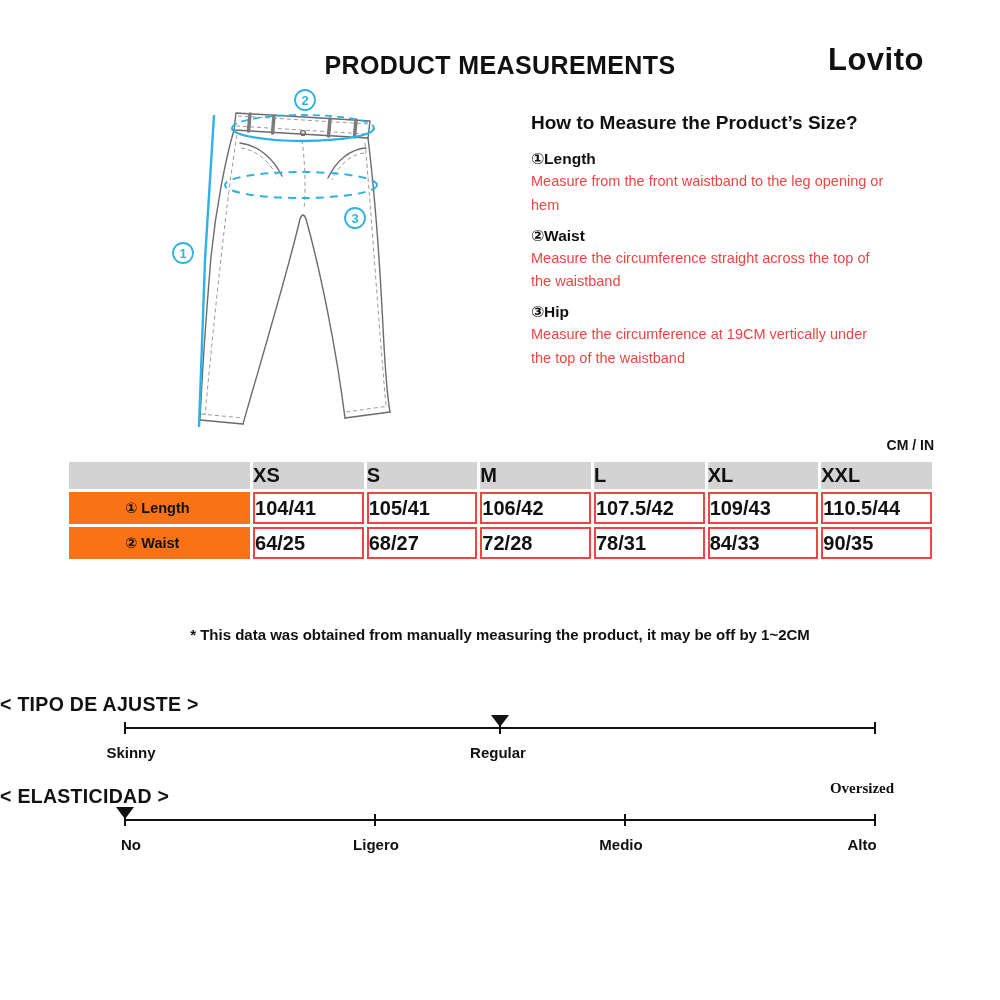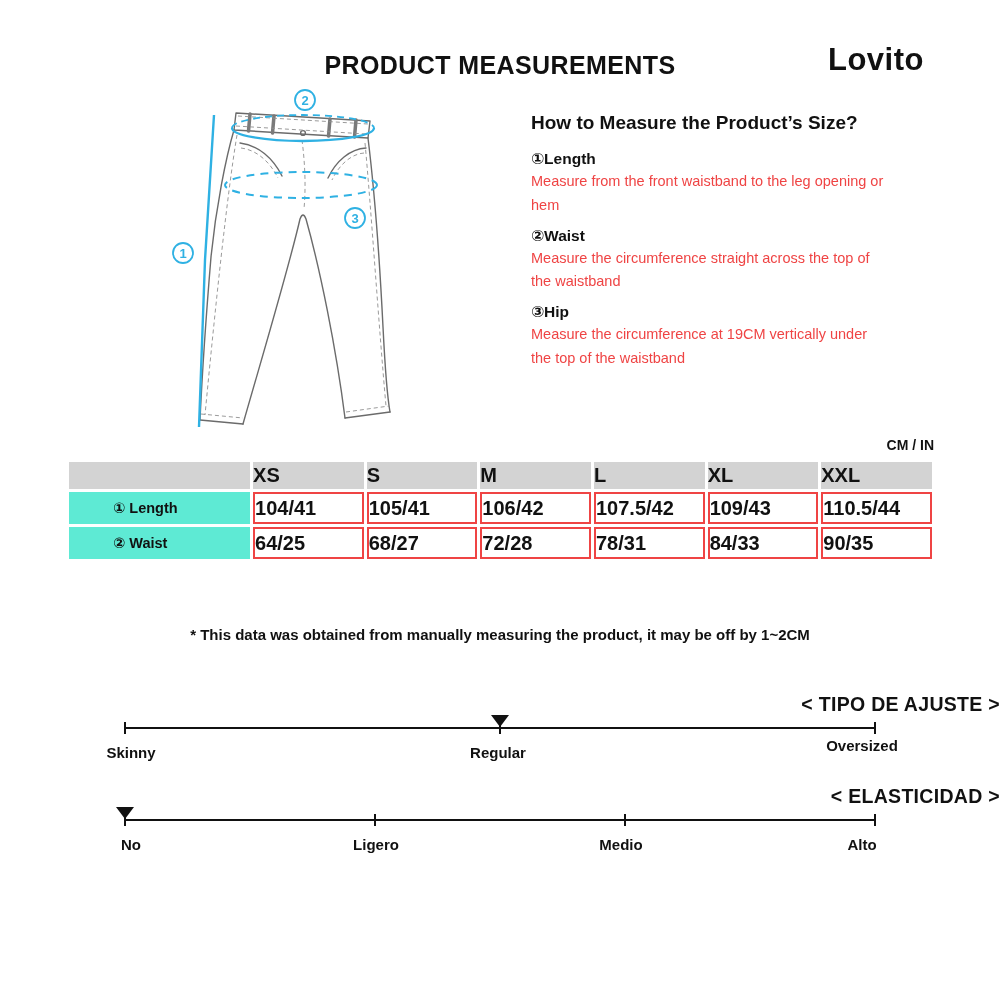--- a/index.html
+++ b/index.html
@@ -16,27 +16,27 @@
   .guide-title{font-size:19px;font-weight:700;margin:0 0 16px 0;}
   .guide-label{font-size:15.5px;font-weight:700;margin-top:9px;}
   .guide-desc{font-size:14.5px;color:#ef4444;line-height:1.64;margin-top:2px;}
 
   .units{position:absolute;top:437px;right:66px;font-size:14px;font-weight:700;}
 
   table.size-table{position:absolute;left:66px;top:459px;width:869px;
     border-collapse:separate;border-spacing:3px;table-layout:fixed;}
   .size-table th,.size-table td{font-size:20px;font-weight:700;text-align:left;padding:0;}
   .size-table thead th{background:#d3d3d3;height:27px;}
-  .size-table tbody th{background:#5eead4;text-align:left;padding-left:44px;height:28px;font-size:14.5px;}
+  .size-table tbody th{background:#f97316;text-align:left;padding-left:56px;height:28px;font-size:14.5px;}
   .size-table td{background:#ffffff;border:2px solid #ef4444;height:28px;}
 
   .disclaimer{position:absolute;left:0;top:626px;width:1000px;text-align:center;
     font-size:15px;font-weight:700;}
 
-  .section-heading{position:absolute;left:0;width:1000px;text-align:right;
+  .section-heading{position:absolute;left:0;width:1000px;text-align:left;
     font-size:19.5px;font-weight:700;letter-spacing:.3px;}
   .heading-fit{top:693px;}
   .heading-elastic{top:785px;}
 
   .slider-svg{position:absolute;left:100px;}
   .slider-fit{top:712px;}
   .slider-elastic{top:804px;}
 
   .slider-label{position:absolute;transform:translateX(-50%);font-size:15px;font-weight:700;white-space:nowrap;}
 </style>
@@ -148,21 +148,21 @@
   <div class="section-heading heading-fit">&lt; TIPO DE AJUSTE &gt;</div>
   <svg class="slider-svg slider-fit" width="800" height="30" viewBox="0 0 800 30">
     <line x1="25" y1="16" x2="775" y2="16" stroke="#111" stroke-width="2"></line>
     <line x1="25" y1="10" x2="25" y2="22" stroke="#111" stroke-width="2"></line>
     <line x1="400" y1="10" x2="400" y2="22" stroke="#111" stroke-width="2"></line>
     <line x1="775" y1="10" x2="775" y2="22" stroke="#111" stroke-width="2"></line>
     <polygon points="391,3 409,3 400,15" fill="#111" aria-label="Regular"></polygon>
   </svg>
   <span class="slider-label" style="left:131px;top:744px;">Skinny</span>
   <span class="slider-label" style="left:498px;top:744px;">Regular</span>
-  <span class="slider-label" style="left:862px;top:737px;">Oversized</span>
+  <span class="slider-label" style="left:862px;top:780px;font-family:Liberation Serif, serif;">Oversized</span>
 
   <div class="section-heading heading-elastic">&lt; ELASTICIDAD &gt;</div>
   <svg class="slider-svg slider-elastic" width="800" height="30" viewBox="0 0 800 30">
     <line x1="25" y1="16" x2="775" y2="16" stroke="#111" stroke-width="2"></line>
     <line x1="25" y1="10" x2="25" y2="22" stroke="#111" stroke-width="2"></line>
     <line x1="275" y1="10" x2="275" y2="22" stroke="#111" stroke-width="2"></line>
     <line x1="525" y1="10" x2="525" y2="22" stroke="#111" stroke-width="2"></line>
     <line x1="775" y1="10" x2="775" y2="22" stroke="#111" stroke-width="2"></line>
     <polygon points="16,3 34,3 25,15" fill="#111" aria-label="No"></polygon>
   </svg>

